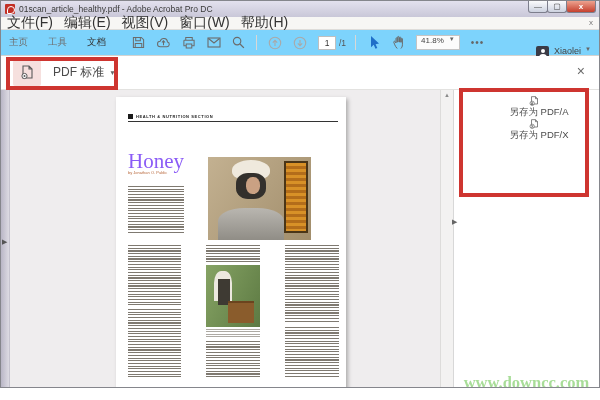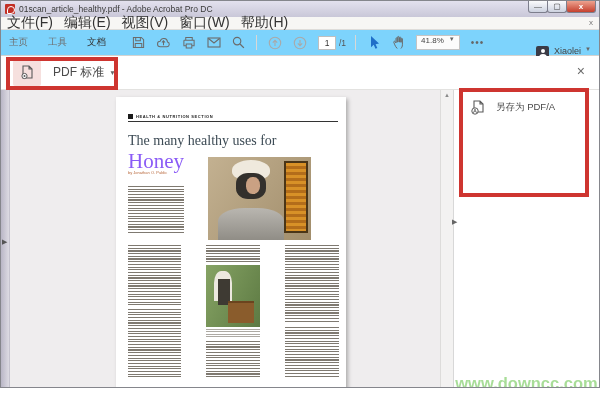--- a/index.html
+++ b/index.html
@@ -51,27 +51,27 @@
   .main { display:flex; height:309px; position:relative; }
   .left-strip { width:9px; background:linear-gradient(to right,#b9b6c6,#dddbe3); border-right:1px solid #c6c4cf; position:relative; }
   .left-strip .expander { position:absolute; top:148px; left:1px; font-size:7px; color:#555; }
   .viewport { flex:1; background:#efedee; position:relative; overflow:hidden; }
 
   .vscroll { width:13px; background:#f3f2f1; border-left:1px solid #dddcda; position:relative; }
   .vs-arrow { position:absolute; left:0; width:100%; text-align:center; font-size:6px; color:#8a8a8a; }
   .vs-up { top:2px; } .vs-down { bottom:2px; }
 
   .rpanel { width:146px; background:#fff; border-left:1px solid #d8d8d8; position:relative; padding-top:6px; }
-  .rp-item { height:23px; display:flex; align-items:center; padding-left:16px; }
+  .rp-item { height:23px; display:flex; align-items:center; padding-left:16px;flex-direction:column; }
   .rp-label { font-size:9.5px; color:#4a4a4a; margin-left:9px; }
   .rp-collapse { position:absolute; left:-2px; top:128px; font-size:7px; color:#666; }
 
   .watermark { position:absolute; bottom:6px; left:0; width:100%; text-align:center; line-height:1.15; }
   .wm1 { font-size:25px; font-weight:bold; letter-spacing:1px; }
-  .wm2 { font-size:16.5px; font-weight:bold; opacity:.8; }
+  .wm2 { font-size:16.5px; font-weight:bold; opacity:.8;font-family:Liberation Serif, serif; }
 
   
   .page { position:absolute; left:106px; top:7px; width:230px; height:296px; background:#fff; box-shadow:1.5px 2px 4px rgba(0,0,0,.28); }
   .section-bar { position:absolute; left:12px; right:8px; top:17px; display:flex; align-items:center; border-bottom:1px solid #333; padding-bottom:2px; }
   .section-sq { width:5px; height:5px; background:#1a1a1a; margin-right:3px; flex:0 0 auto; }
   .section-text { font-size:4px; letter-spacing:.6px; color:#222; font-weight:bold; white-space:nowrap; }
   .pg-title1 { position:absolute; left:12px; top:36px; font-family:"Liberation Serif",serif; font-size:14px; color:#3c4a54; white-space:nowrap; }
   .pg-title2 { position:absolute; left:12px; top:52px; font-family:"Liberation Serif",serif; font-size:21px; color:#8b5cf6; }
   .pg-byline { position:absolute; left:12px; top:73px; font-size:4px; color:#b96a3e; }
 
@@ -223,21 +223,20 @@
     <div class="left-strip">
       <span class="expander">▶</span>
     </div>
 
     <div class="viewport">
       <div class="page">
         <div class="section-bar">
           <span class="section-sq"></span>
           <span class="section-text">HEALTH &amp; NUTRITION SECTION</span>
         </div>
-        <div class="pg-title1">The many healthy uses for</div>
         <div class="pg-title2">Honey</div>
         <div class="pg-byline">by Jonathan O. Public</div>
 
         <div class="hero-photo">
           <div class="hp-comb"></div>
           <div class="hp-body"></div>
           <div class="hp-hat"></div>
           <div class="hp-veil"></div>
           <div class="hp-face"></div>
         </div>
@@ -279,20 +278,28 @@
 
       <div class="rp-item">
         <svg width="17" height="15" viewBox="0 0 17 15">
             <path d="M4 1 h6 l3 3 v8 h-9 z M10 1 v3 h3" fill="none" stroke="#5a5a5a" stroke-width="1.1"></path>
             <circle cx="5" cy="11" r="3.2" fill="#fff" stroke="#5a5a5a" stroke-width="1"></circle>
             <text x="5" y="13" font-size="5.5" font-weight="bold" fill="#5a5a5a" text-anchor="middle" font-family="Liberation Sans, sans-serif">A</text>
           </svg>
         <span class="rp-label">另存为 PDF/A</span>
       </div>
 
+      <div class="rp-item">
+        <svg width="17" height="15" viewBox="0 0 17 15">
+            <path d="M4 1 h6 l3 3 v8 h-9 z M10 1 v3 h3" fill="none" stroke="#5a5a5a" stroke-width="1.1"></path>
+            <circle cx="5" cy="11" r="3.2" fill="#fff" stroke="#5a5a5a" stroke-width="1"></circle>
+            <text x="5" y="13" font-size="5.5" font-weight="bold" fill="#5a5a5a" text-anchor="middle" font-family="Liberation Sans, sans-serif">X</text>
+          </svg>
+        <span class="rp-label">另存为 PDF/X</span>
+      </div>
 
 
 
       <div class="watermark">
         <div class="wm2" style="color: rgb(147, 213, 127);">www.downcc.com</div>
       </div>
     </div>
   </div>
 
   <div class="anno anno-1"></div>

